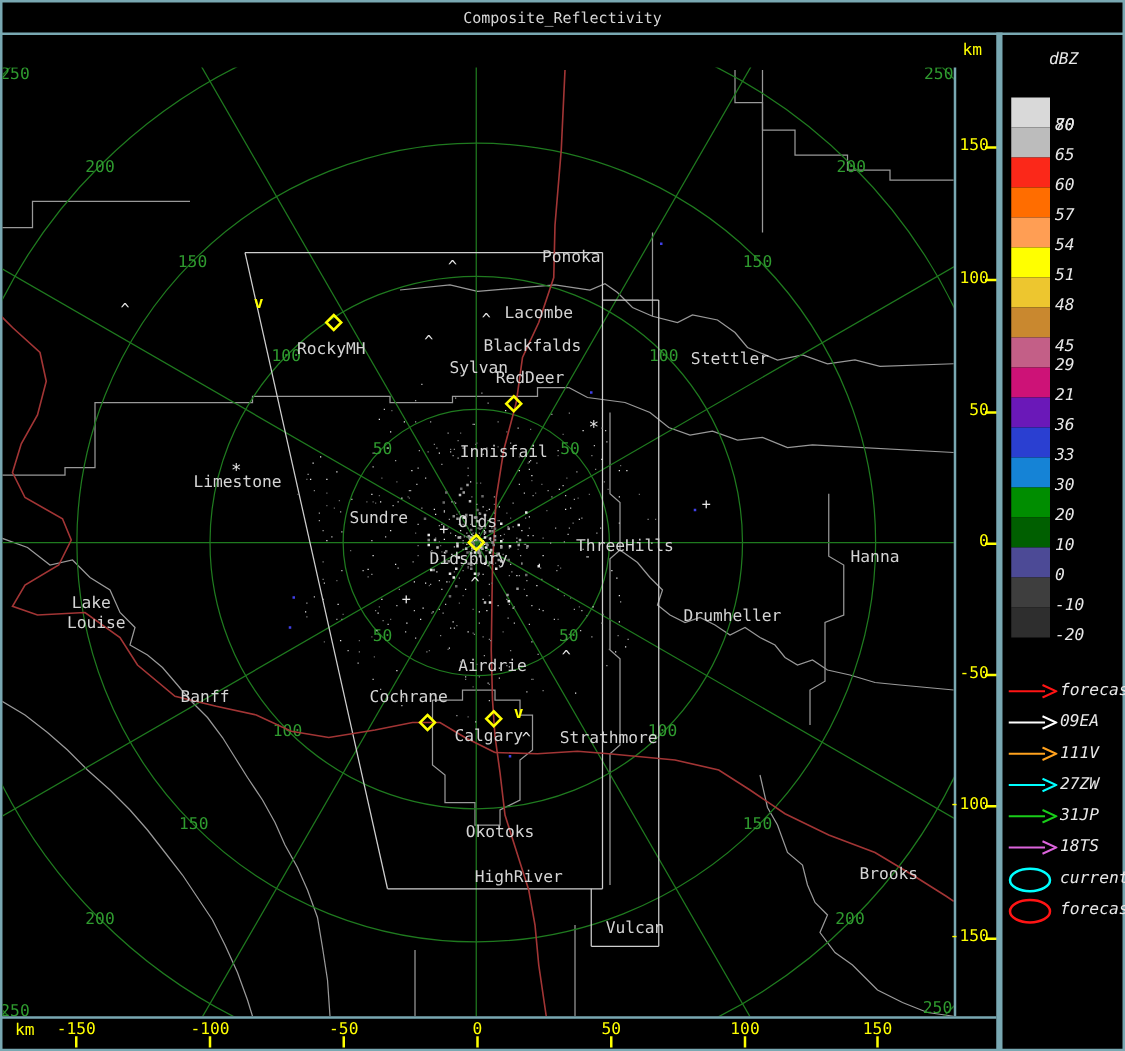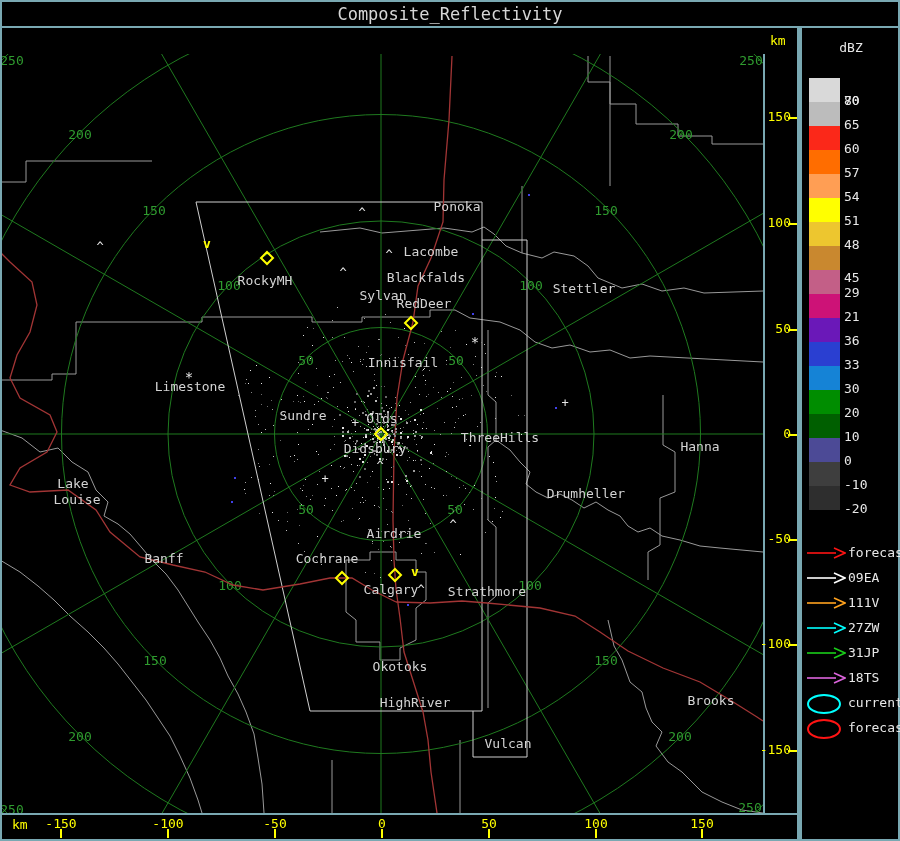--- a/index.html
+++ b/index.html
@@ -2,32 +2,32 @@
 <html style="--frame: #79a8b2; --yellow: #ffff00; --title-text: #d6d6d6;"><head>
 <meta charset="utf-8">
 <style>
   html,body{margin:0;padding:0;background:#222;}
   .screen{
     position:relative;width:900px;height:841px;background:#000;overflow:hidden;
     font-family:"DejaVu Sans Mono", monospace;
   }
   .edge{position:absolute;background:var(--frame,#79a8b2);}
   .titlebar{position:absolute;left:0;top:2px;width:100%;height:24px;color:var(--title-text,#d6d6d6);
-    font-size:17px;display:flex;align-items:center;justify-content:center;letter-spacing:0px;}
+    font-size:12px;display:flex;align-items:center;justify-content:center;letter-spacing:0px;}
   .tbline{position:absolute;left:0;top:26px;width:100%;height:2px;background:var(--frame,#79a8b2);}
   .timestamp{position:absolute;left:8px;top:33px;color:var(--yellow,#ff0);font-size:13px;}
   .vaxis-unit{position:absolute;left:770px;top:33px;color:var(--yellow,#ff0);font-size:13px;}
   #map{position:absolute;left:2px;top:54px;width:761px;height:759px;}
   .map-right-line{position:absolute;left:763px;top:54px;width:2px;height:759px;background:var(--frame,#79a8b2);}
   .map-bottom-line{position:absolute;left:0;top:813px;width:797px;height:2px;background:var(--frame,#79a8b2);}
   .divider{position:absolute;left:797px;top:26px;width:5px;height:815px;background:var(--frame,#79a8b2);}
   .right-strip{position:absolute;left:765px;top:54px;width:32px;height:759px;}
   .vlabel{position:absolute;right:6px;width:36px;text-align:right;color:var(--yellow,#ff0);font-size:13px;height:16px;}
   .vtick{position:absolute;left:23px;width:10px;height:2px;background:var(--yellow,#ff0);}
-  .right-panel{position:absolute;left:802px;top:28px;width:98px;height:811px;}
+  .right-panel{position:absolute;left:802px;top:28px;width:98px;height:811px;font-style:italic;}
   .dbz-title{position:absolute;left:0;top:12px;width:98px;text-align:center;color:#e8e8e8;font-size:13px;}
   .swatch{position:absolute;left:7px;width:31px;height:24px;}
   .scale-label{position:absolute;left:42px;width:52px;color:#e8e8e8;font-size:13px;height:18px;}
   .legend-row{position:absolute;left:0;width:98px;height:16px;}
   .legend-label{position:absolute;left:46px;top:-2px;color:#e8e8e8;font-size:13px;white-space:nowrap;}
   .legend-glyph{position:absolute;left:4px;top:0;}
   .bottom-axis{position:absolute;left:0;top:815px;width:797px;height:24px;}
   .haxis-unit{position:absolute;left:12px;top:2px;color:var(--yellow,#ff0);font-size:13px;}
   .hlabel{position:absolute;top:1px;width:48px;text-align:center;color:var(--yellow,#ff0);font-size:13px;}
   .htick{position:absolute;top:14px;width:2px;height:9px;background:var(--yellow,#ff0);}

